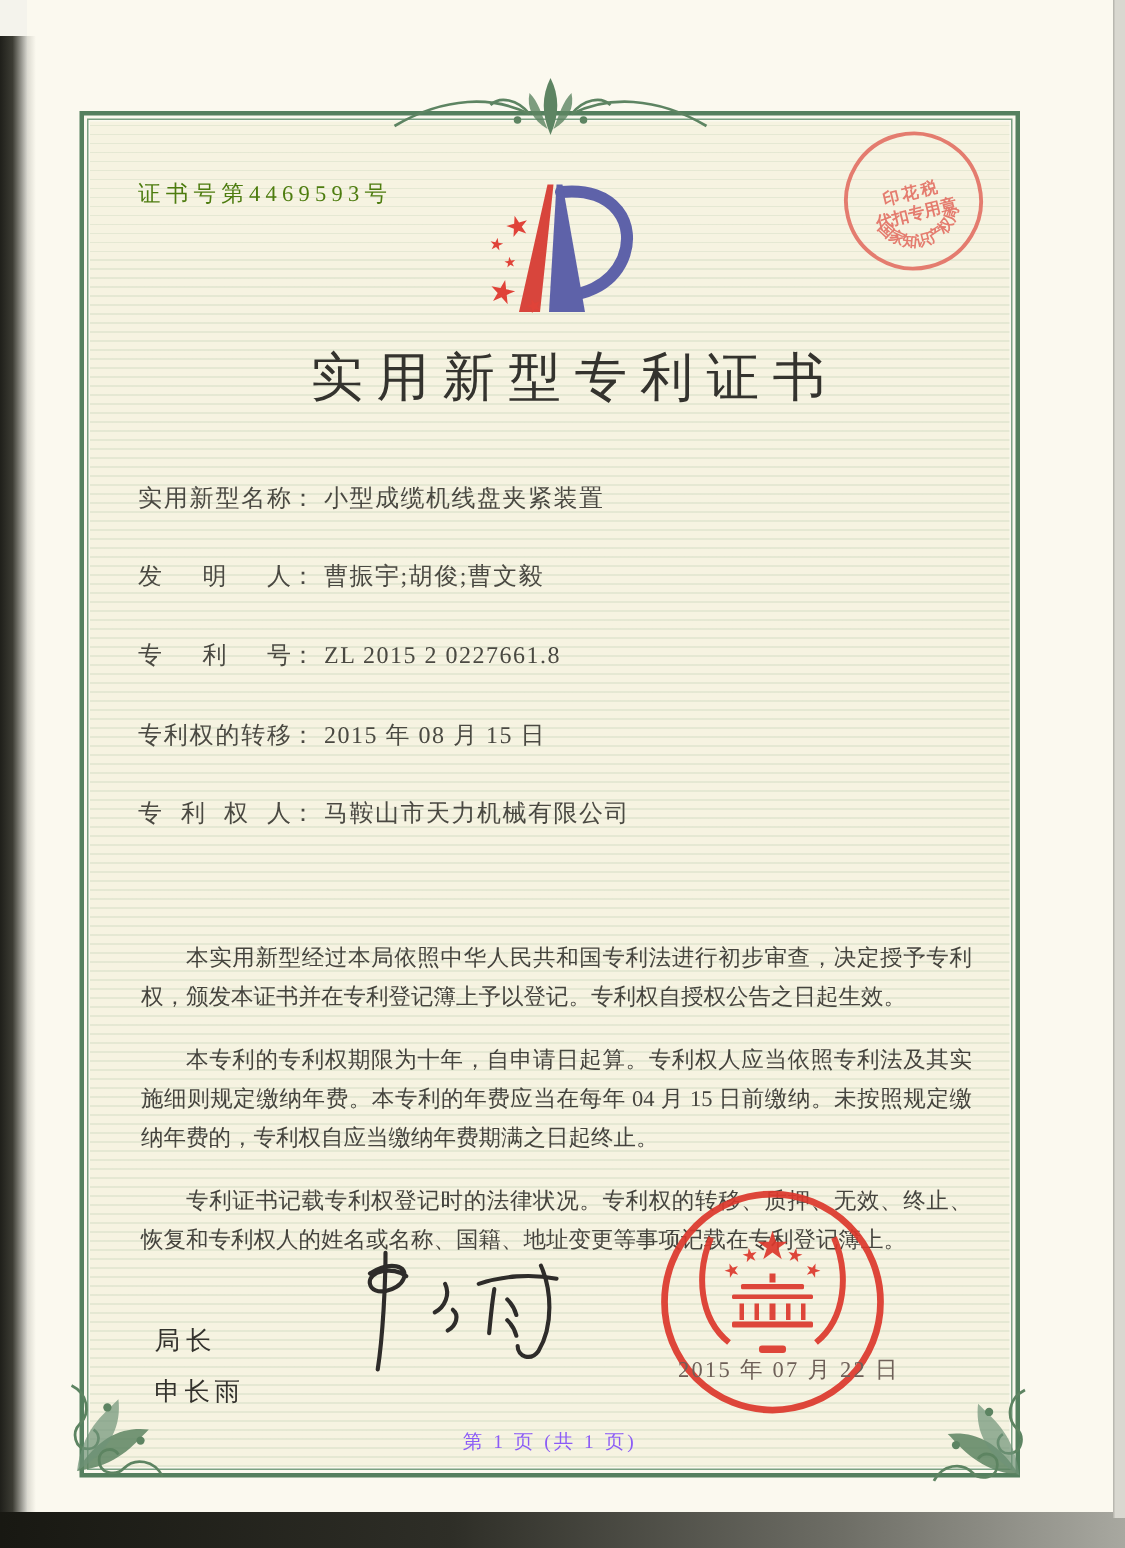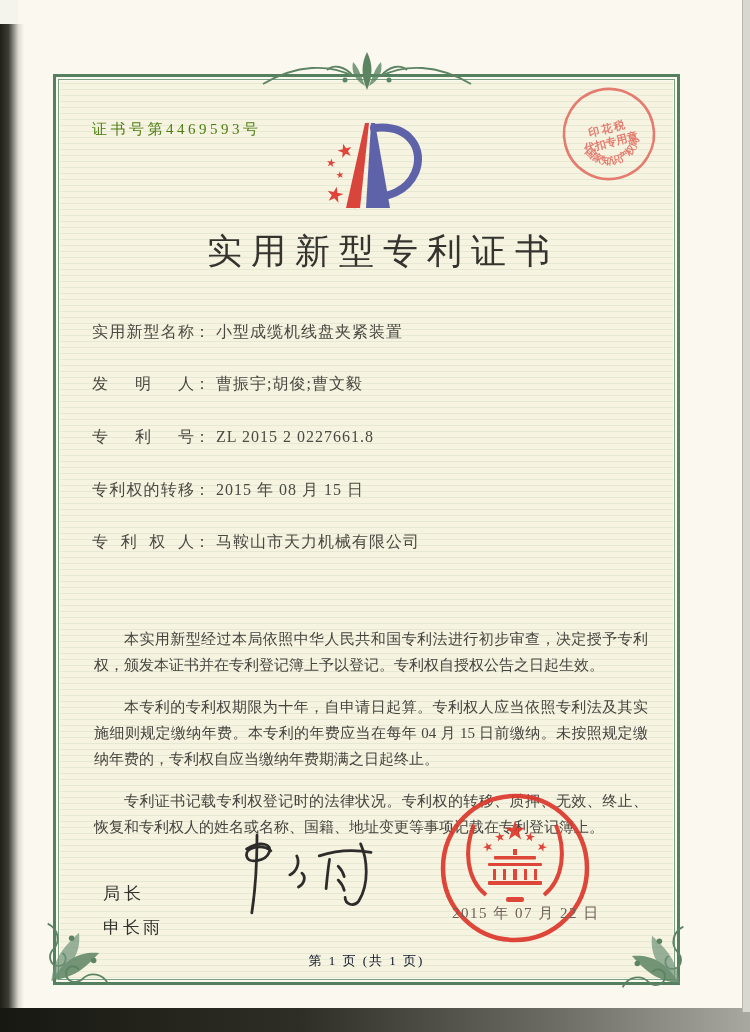--- a/index.html
+++ b/index.html
@@ -16,21 +16,21 @@
              font-size:35px;color:#34332e;letter-spacing:9px;font-weight:400;margin-left:16px;}
   .row{position:absolute;left:74px;width:560px;font-size:16px;color:#4a4942;white-space:nowrap;}
   .flabel{display:inline-block;width:102px;text-align:justify;text-align-last:justify;vertical-align:top;}
   .fcolon{display:inline-block;margin-right:6px;}
   .fvalue{letter-spacing:1px;}
   .body-text{position:absolute;left:60px;top:610px;width:586px;color:#45443e;}
   .body-text p{margin:16px;font-size:15px;line-height:26px;text-indent:2em;text-align:justify;}
   .signer{position:absolute;left:85px;top:850px;color:#33322d;font-size:17px;letter-spacing:4px;margin-top:32px;}
   .signer .name{margin-top:11px;letter-spacing:3px;font-family:Liberation Mono, monospace;}
   .footer{position:absolute;left:35px;top:952px;width:627px;text-align:center;font-size:13px;
-          color:#0f172a;letter-spacing:2px;}
+          color:#8b5cf6;letter-spacing:2px;}
   .seal-date{position:absolute;left:434px;top:904px;width:170px;font-size:15px;color:#6e6058;letter-spacing:1.5px;}
   svg{display:block;}
   .abs{position:absolute;}
 </style>
 </head>
 <body>
 
 <svg width="0" height="0" style="position:absolute" aria-hidden="true">
   <defs>
     <path id="st" d="M0,-10 L2.245,-3.09 9.51,-3.09 3.633,1.18 5.878,8.09 0,3.82 -5.878,8.09 -3.633,1.18 -9.51,-3.09 -2.245,-3.09 Z"></path>

